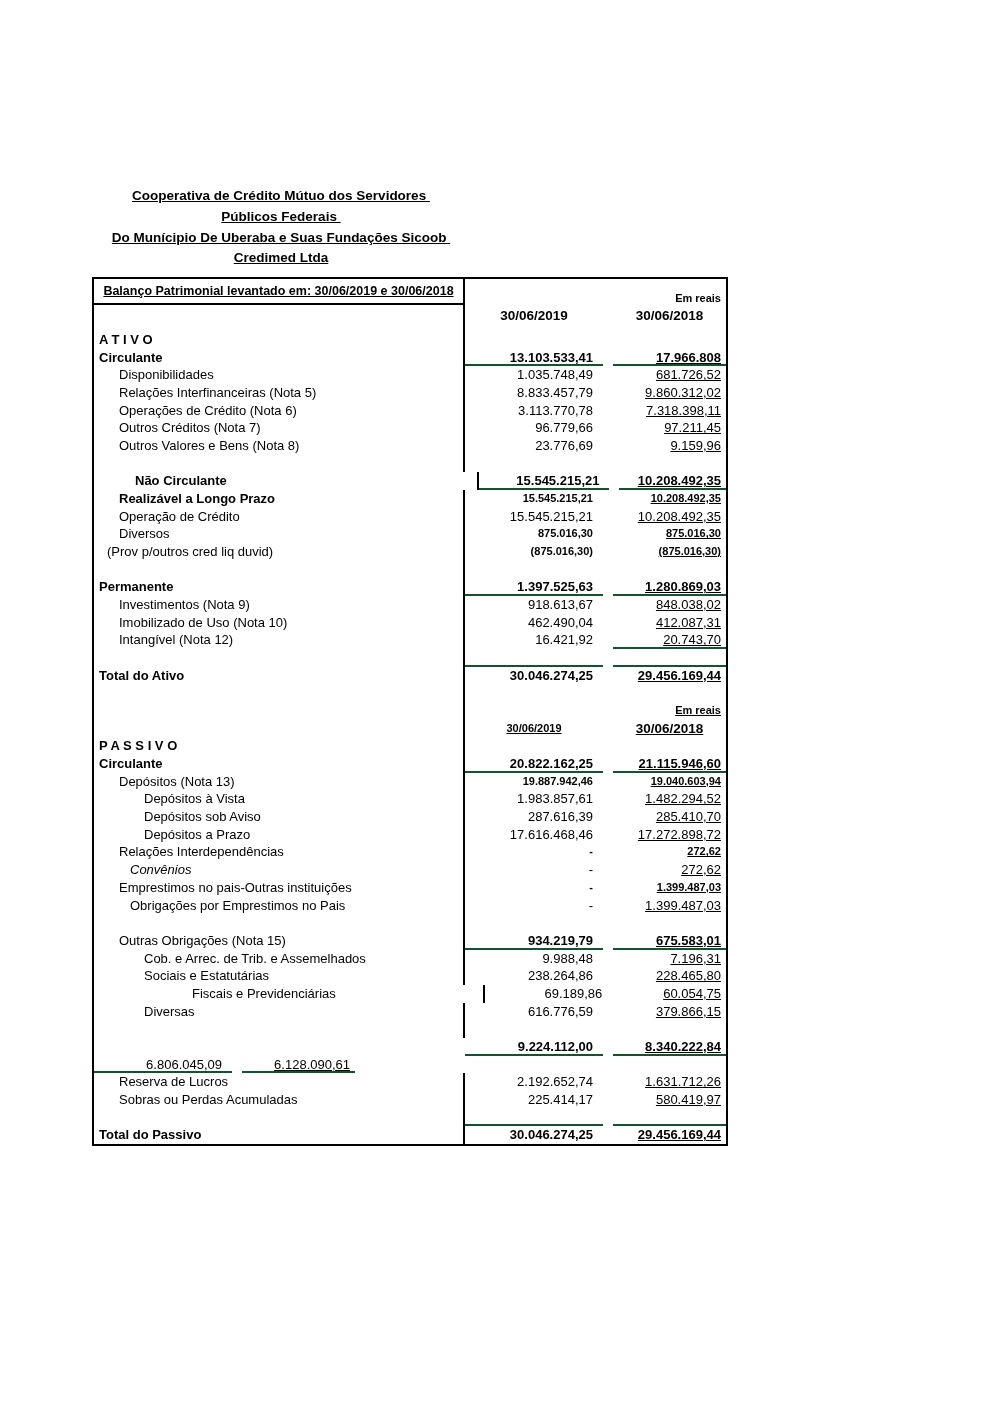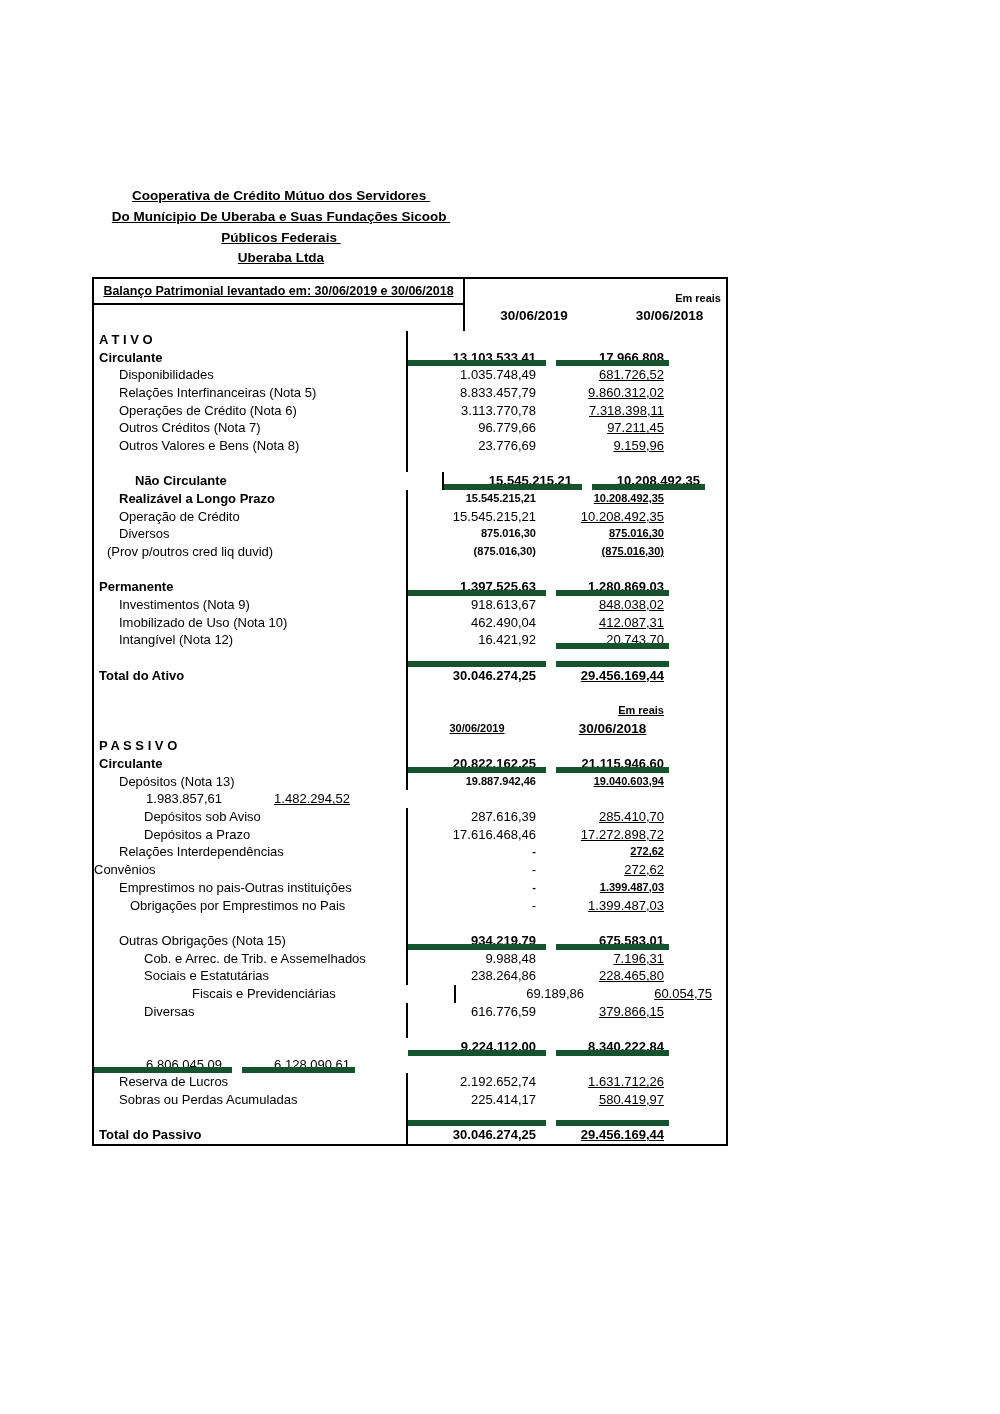--- a/index.html
+++ b/index.html
@@ -39,48 +39,48 @@
     margin-top:13px; text-align:right; padding-right:5px;
     font-size:11px; font-weight:bold; line-height:12px;
   }
   .dates-row { display:flex; height:22px; align-items:center; }
   .date-19 { width:138px; text-align:center; font-size:13.5px; font-weight:bold; }
   .date-18 { width:113px; margin-left:10px; text-align:center; font-size:13.5px; font-weight:bold; }
 
   
   .row { display:flex; height:17.68px; }
   .lbl {
-    width:314px; border-right:2px solid #000;
+    width:371px; border-right:2px solid #000;
     font-size:13px; line-height:17.4px; white-space:pre; overflow:hidden;
   }
   .lbl.b { font-weight:bold; }
   .v {
     line-height:17.4px; text-align:right; font-size:13px; white-space:nowrap; overflow:hidden;
   }
   .v19 { width:138px; padding-right:10px; }
   .v18 { width:113px; margin-left:10px; padding-right:5px;text-decoration:underline; }
   .v.bold { font-weight:bold; }
   .v.bs { font-weight:bold; font-size:11px; }
-  .v.ul { border-bottom:6px solid #14532d; }
+  .v.ul { border-bottom:2px solid #14532d; }
   .v.ctr { text-align:center; padding-right:0; }
   .v.em-small { font-size:11px; font-weight:bold; }
   .v.date2-19 { font-size:11px; font-weight:bold; }
   .u-text { text-decoration:underline; }
   .v.date2-18 { font-size:13.5px; font-weight:bold; }
 </style>
 </head>
 <body>
 
 <div class="page">
 
   <div class="title-block">
     <div class="title-line">Cooperativa de Crédito Mútuo dos Servidores </div>
+    <div class="title-line">Públicos Federais </div>
     <div class="title-line">Do Munícipio De Uberaba e Suas Fundações Sicoob </div>
-    <div class="title-line">Públicos Federais </div>
-    <div class="title-line">Uberaba Ltda</div>
+    <div class="title-line">Credimed Ltda</div>
   </div>
 
   <div class="sheet">
 
     <div class="top-block">
       <div class="label-col-top">
         <div class="caption-box">
           <span class="caption-text">Balanço Patrimonial levantado em: 30/06/2019 e 30/06/2018</span>
         </div>
       </div>
@@ -218,40 +218,41 @@
           <div class="lbl b" style="padding-left: 5px;">Circulante</div>
           <div class="v v19 bold ul">20.822.162,25</div>
           <div class="v v18 bold ul">21.115.946,60</div>
         </div>
         <div class="row">
           <div class="lbl" style="padding-left: 25px;">Depósitos (Nota 13)</div>
           <div class="v v19 bs">19.887.942,46</div>
           <div class="v v18 bs">19.040.603,94</div>
         </div>
         <div class="row">
+          <div class="lbl" style="padding-left: 50px;">Depósitos à Vista</div>
           <div class="v v19">1.983.857,61</div>
           <div class="v v18">1.482.294,52</div>
         </div>
         <div class="row">
           <div class="lbl" style="padding-left: 50px;">Depósitos sob Aviso</div>
           <div class="v v19">287.616,39</div>
           <div class="v v18">285.410,70</div>
         </div>
         <div class="row">
           <div class="lbl" style="padding-left: 50px;">Depósitos a Prazo</div>
           <div class="v v19">17.616.468,46</div>
           <div class="v v18">17.272.898,72</div>
         </div>
         <div class="row">
           <div class="lbl" style="padding-left: 25px;">Relações Interdependências</div>
           <div class="v v19 bs">-</div>
           <div class="v v18 bs">272,62</div>
         </div>
         <div class="row">
-          <div class="lbl" style="">Convênios</div>
+          <div class="lbl" style="padding-left: 36px; font-style: italic;">Convênios</div>
           <div class="v v19">-</div>
           <div class="v v18">272,62</div>
         </div>
         <div class="row">
           <div class="lbl" style="padding-left: 25px;">Emprestimos no pais-Outras instituições</div>
           <div class="v v19 bs">-</div>
           <div class="v v18 bs">1.399.487,03</div>
         </div>
         <div class="row">
           <div class="lbl" style="padding-left: 36px;">Obrigações por Emprestimos no Pais</div>

